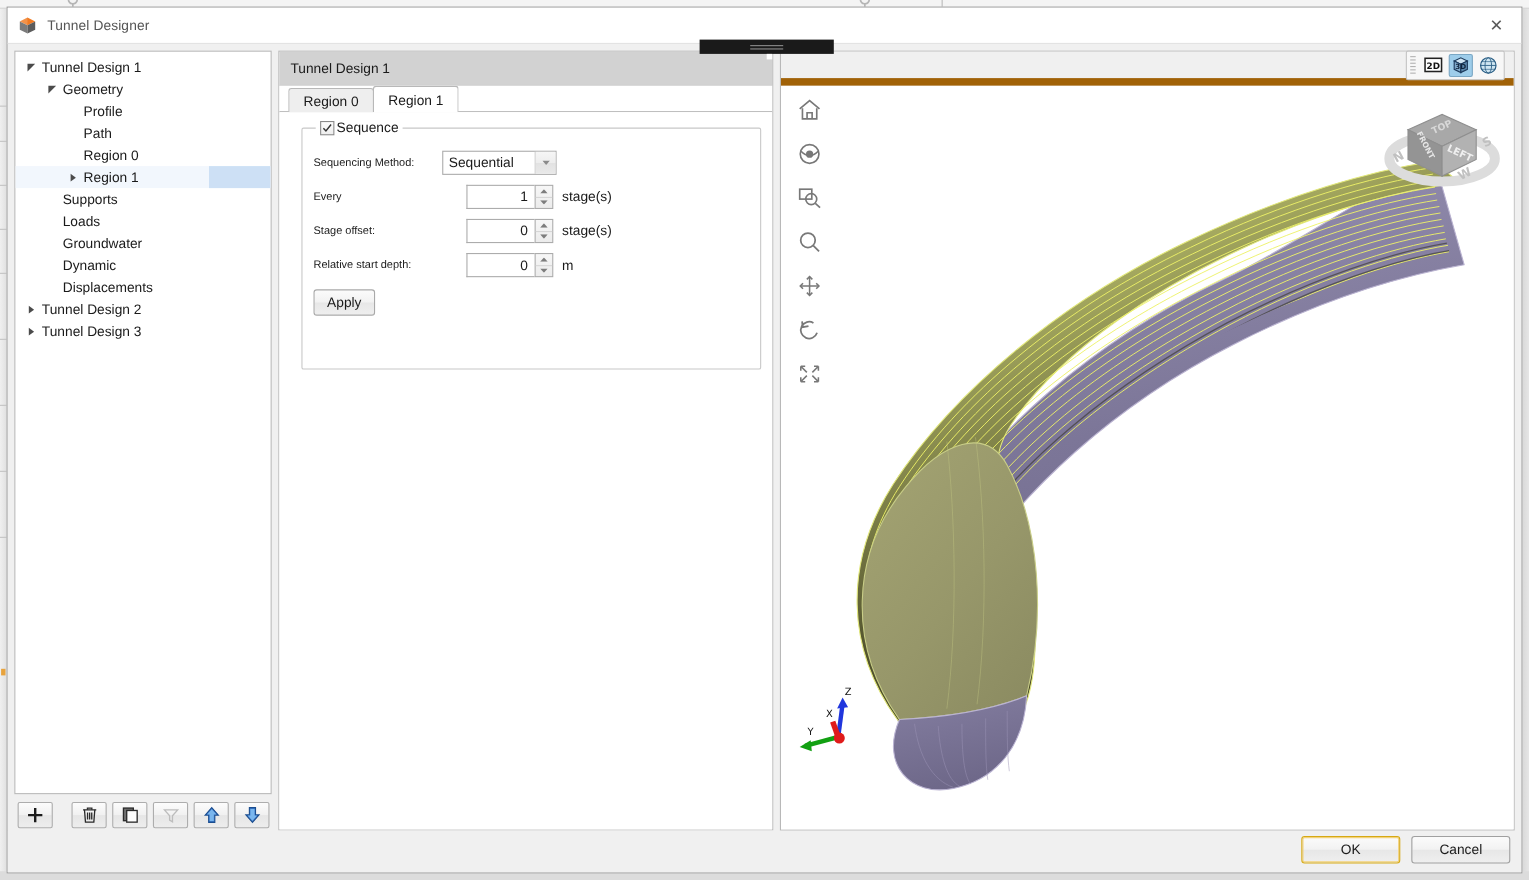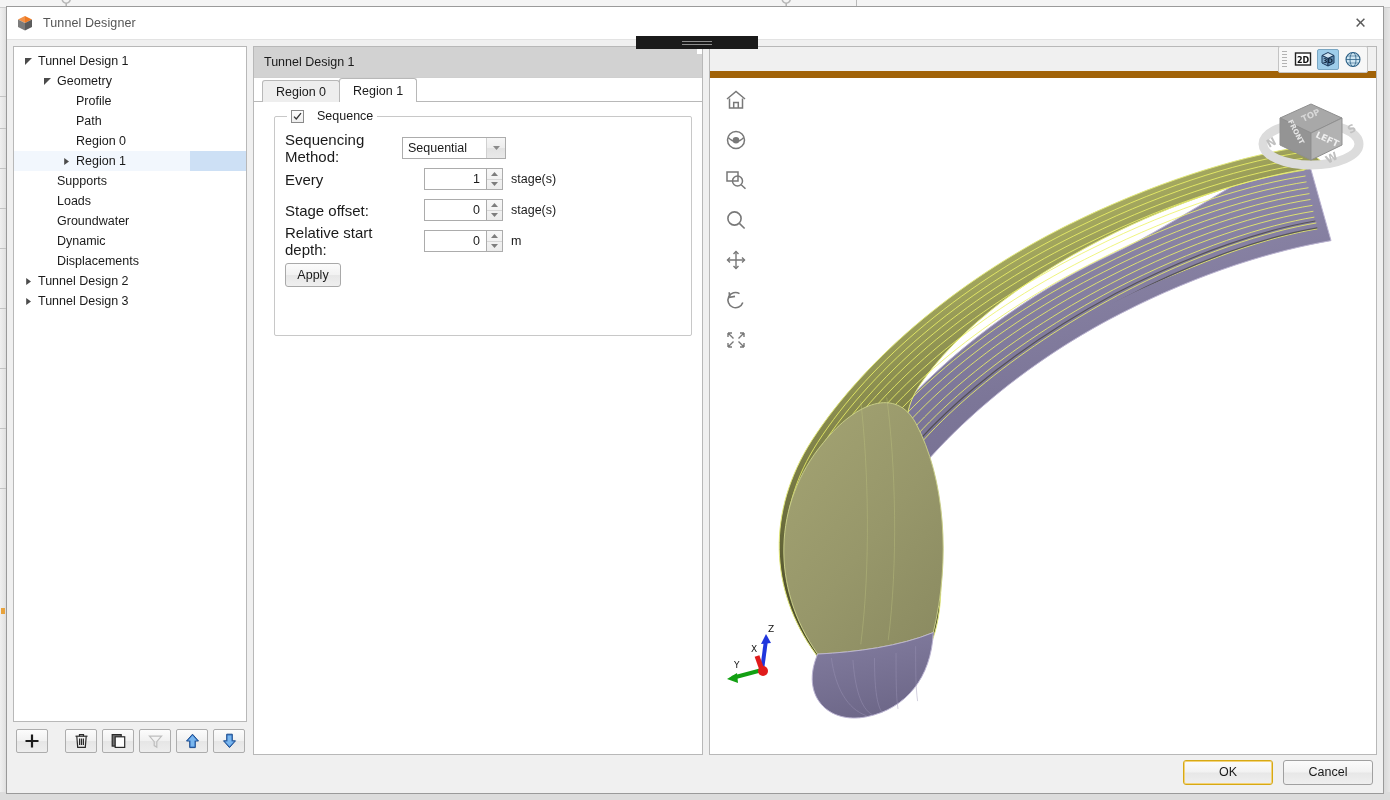--- a/index.html
+++ b/index.html
@@ -214,40 +214,40 @@
     border: 1px solid #c8c8c8;
     border-radius: 2px;
     position: relative;
     padding: 18px 10px 14px 10px;
     height: 220px;
   }
   #group-legend {
     position: absolute; left: 12px; top: -8px;
     background: #ffffff;
     padding: 0 4px;
-    display: flex; align-items: center; gap: 13px;
+    display: flex; align-items: center; gap: 2px;
     font-size: 12.5px; color: #1a1a1a;
   }
   .wincheck {
     width: 13px; height: 13px;
     border: 1px solid #8a8a8a;
     background: linear-gradient(180deg,#fdfdfd 0%,#eeeeee 100%);
     display: inline-flex; align-items: center; justify-content: center;
     cursor: pointer;
   }
   .wincheck svg { display: block; }
 
   .frow {
     display: flex; align-items: center;
     height: 26px;
     margin-bottom: 5px;
   }
   .flabel {
     width: 117px; min-width: 117px;
-    font-size: 15px; color: #1a1a1a;
+    font-size: 10px; color: #1a1a1a;
   }
   .combo {
     width: 104px; height: 22px;
     border: 1px solid #acacac;
     background: #ffffff;
     display: flex; align-items: center;
     position: relative;
     cursor: pointer;
   }
   .combo-text { padding-left: 5px; font-size: 12.5px; color: #1a1a1a; }

